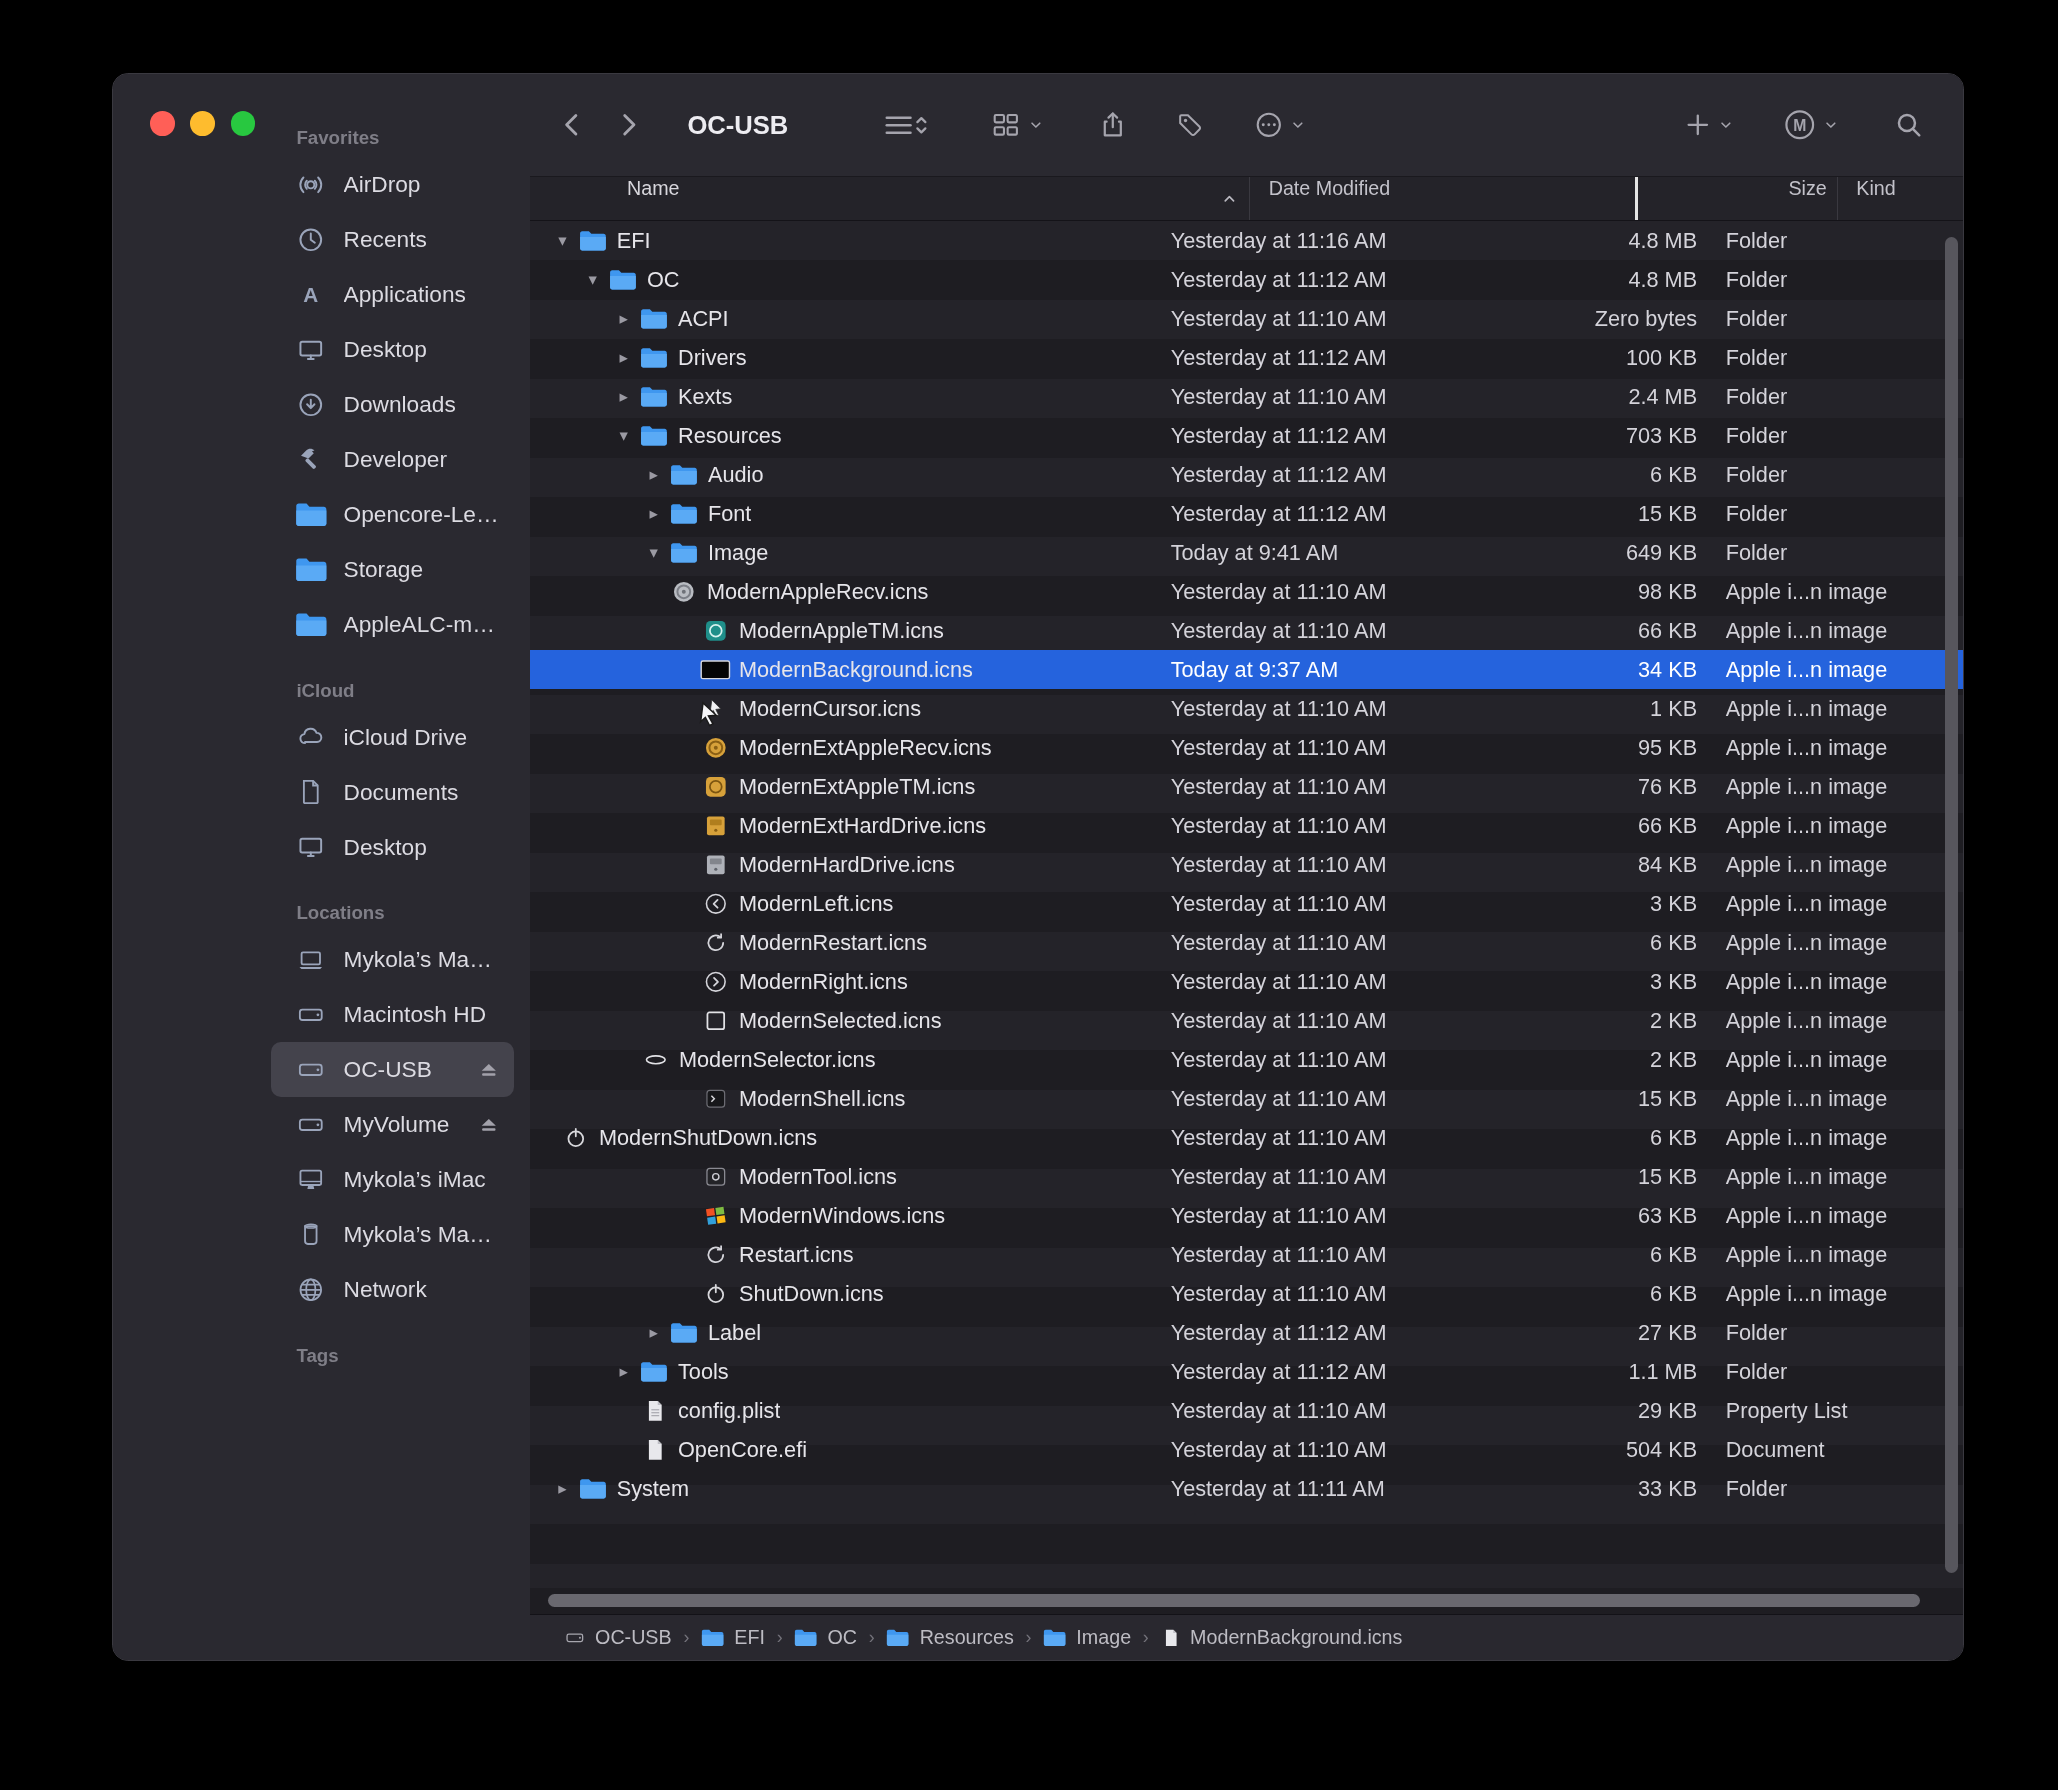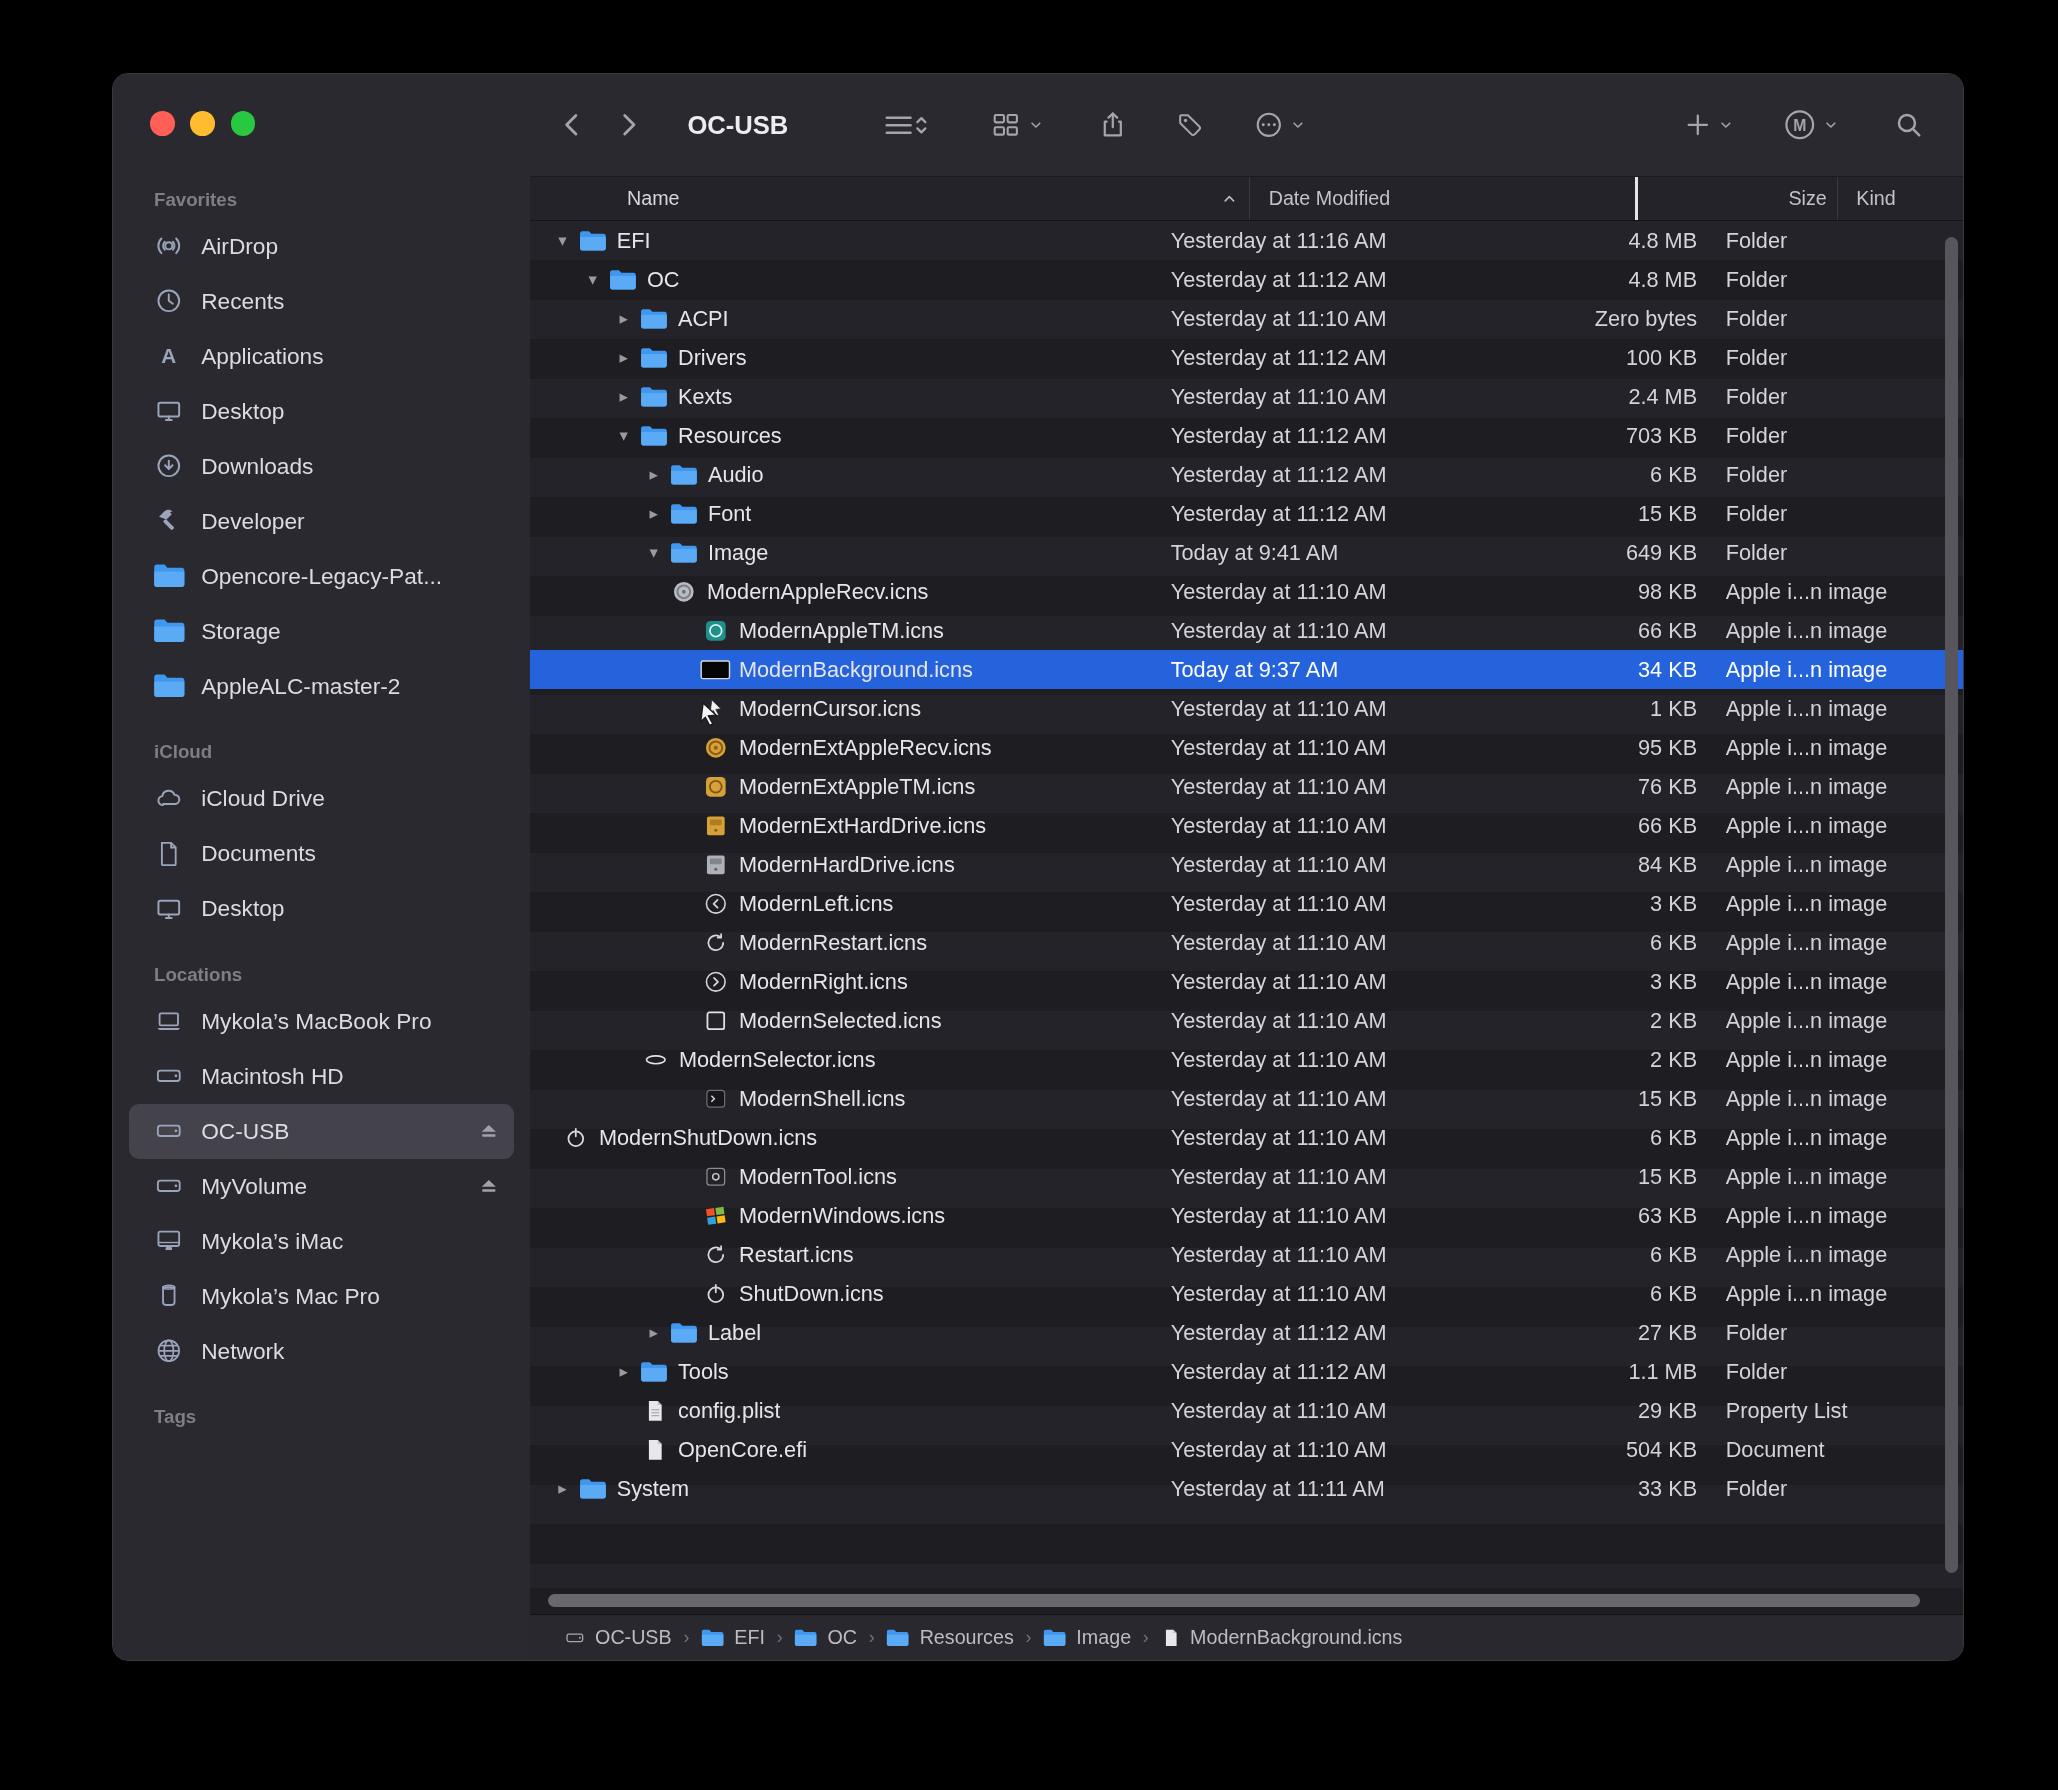--- a/index.html
+++ b/index.html
@@ -7,21 +7,21 @@
     width:2059px;height:1791px;background:#000;position:relative;
     font-family:"Liberation Sans", sans-serif; overflow:hidden;
     -webkit-font-smoothing:antialiased;
   }
   .window{
     position:absolute;left:112px;top:73px;width:1850px;height:1586px;
     background:#1e1d22;border-radius:15.8px;overflow:hidden;display:flex;
     border:1px solid #3a3940; box-shadow:0 39px 108px rgba(0,0,0,.85);
   }
   
-  .sidebar{width:417px;flex:none;background:#2a2930;display:flex;flex-direction:column;overflow:hidden;}
+  .sidebar{width:417px;flex:none;background:#2a2930;display:flex;overflow:hidden;}
   .traffic{display:flex;gap:15.8px;padding:37px 0 0 37px;flex:none;}
   .light{width:24.6px;height:24.6px;border-radius:50%;}
   .light.red{background:#ff5f57}.light.yellow{background:#febc2e}.light.green{background:#28c840}
   .sb-scroll{flex:1;overflow:hidden;padding-top:25.6px;}
   .sb-title{font-size:18.7px;font-weight:bold;color:#7f7e87;margin:27.6px 0 7.9px 41px;}
   .sb-item{display:flex;align-items:center;height:55px;margin:0 15.8px;padding:0 13.8px 0 23.6px;
     border-radius:9.9px;color:#dcdbe2;font-size:22.7px;}
   .sb-item.selected{background:#44434c;}
   .sb-icon{width:33px;height:33px;flex:none;color:#9aa4ba;display:flex;align-items:center;justify-content:center;}
   .sb-icon svg{height:27.6px;width:auto;}
@@ -36,21 +36,21 @@
   .tb-btn svg{display:block;}
   .tb-btn .chev{margin-left:7.9px;display:flex;}
   .fwd{margin-left:25.6px;}
   .title{font-size:25.6px;font-weight:bold;color:#edecf1;margin-left:45px;white-space:nowrap;}
   .tb-controls{display:flex;align-items:center;flex:1;margin-left:95px;}
   .m56{margin-left:55px}.m64{margin-left:63px}.m50{margin-left:49px}
   .mauto{margin-left:auto}.m58{margin-left:57px}.m52{margin-left:51px}
   
   .header{height:43px;flex:none;background:#242329;display:flex;align-items:stretch;
     font-size:19.7px;color:#c3c2ca;border-top:1px solid #1a191e;border-bottom:1px solid #141318;}
-  .hcell{display:flex;align-items:center;position:relative;white-space:nowrap;}
+  .hcell{display:flex;position:relative;white-space:nowrap;}
   .h-name{width:622px;padding-left:97px;border-right:1px solid #3a3940;color:#d8d7dd;}
   .h-date{width:366px;padding-left:18.7px;border-right:3px solid #e5e5e5;}
   .h-size{width:189px;justify-content:flex-end;padding-right:9.9px;border-right:1px solid #3a3940;}
   .h-kind{flex:1;padding-left:18.7px;}
   .sort{position:absolute;right:11.8px;top:50%;transform:translateY(-50%);color:#b9b8c0;display:flex;}
   
   .list{flex:1;position:relative;overflow:hidden;
     background:repeating-linear-gradient(180deg,#242329 0 39px,#1e1d22 39px 79px);}
   .row{height:39px;display:grid;grid-template-columns:622px 366px 189px 1fr;align-items:center;
     font-size:21.7px;color:#e6e5ea;}

